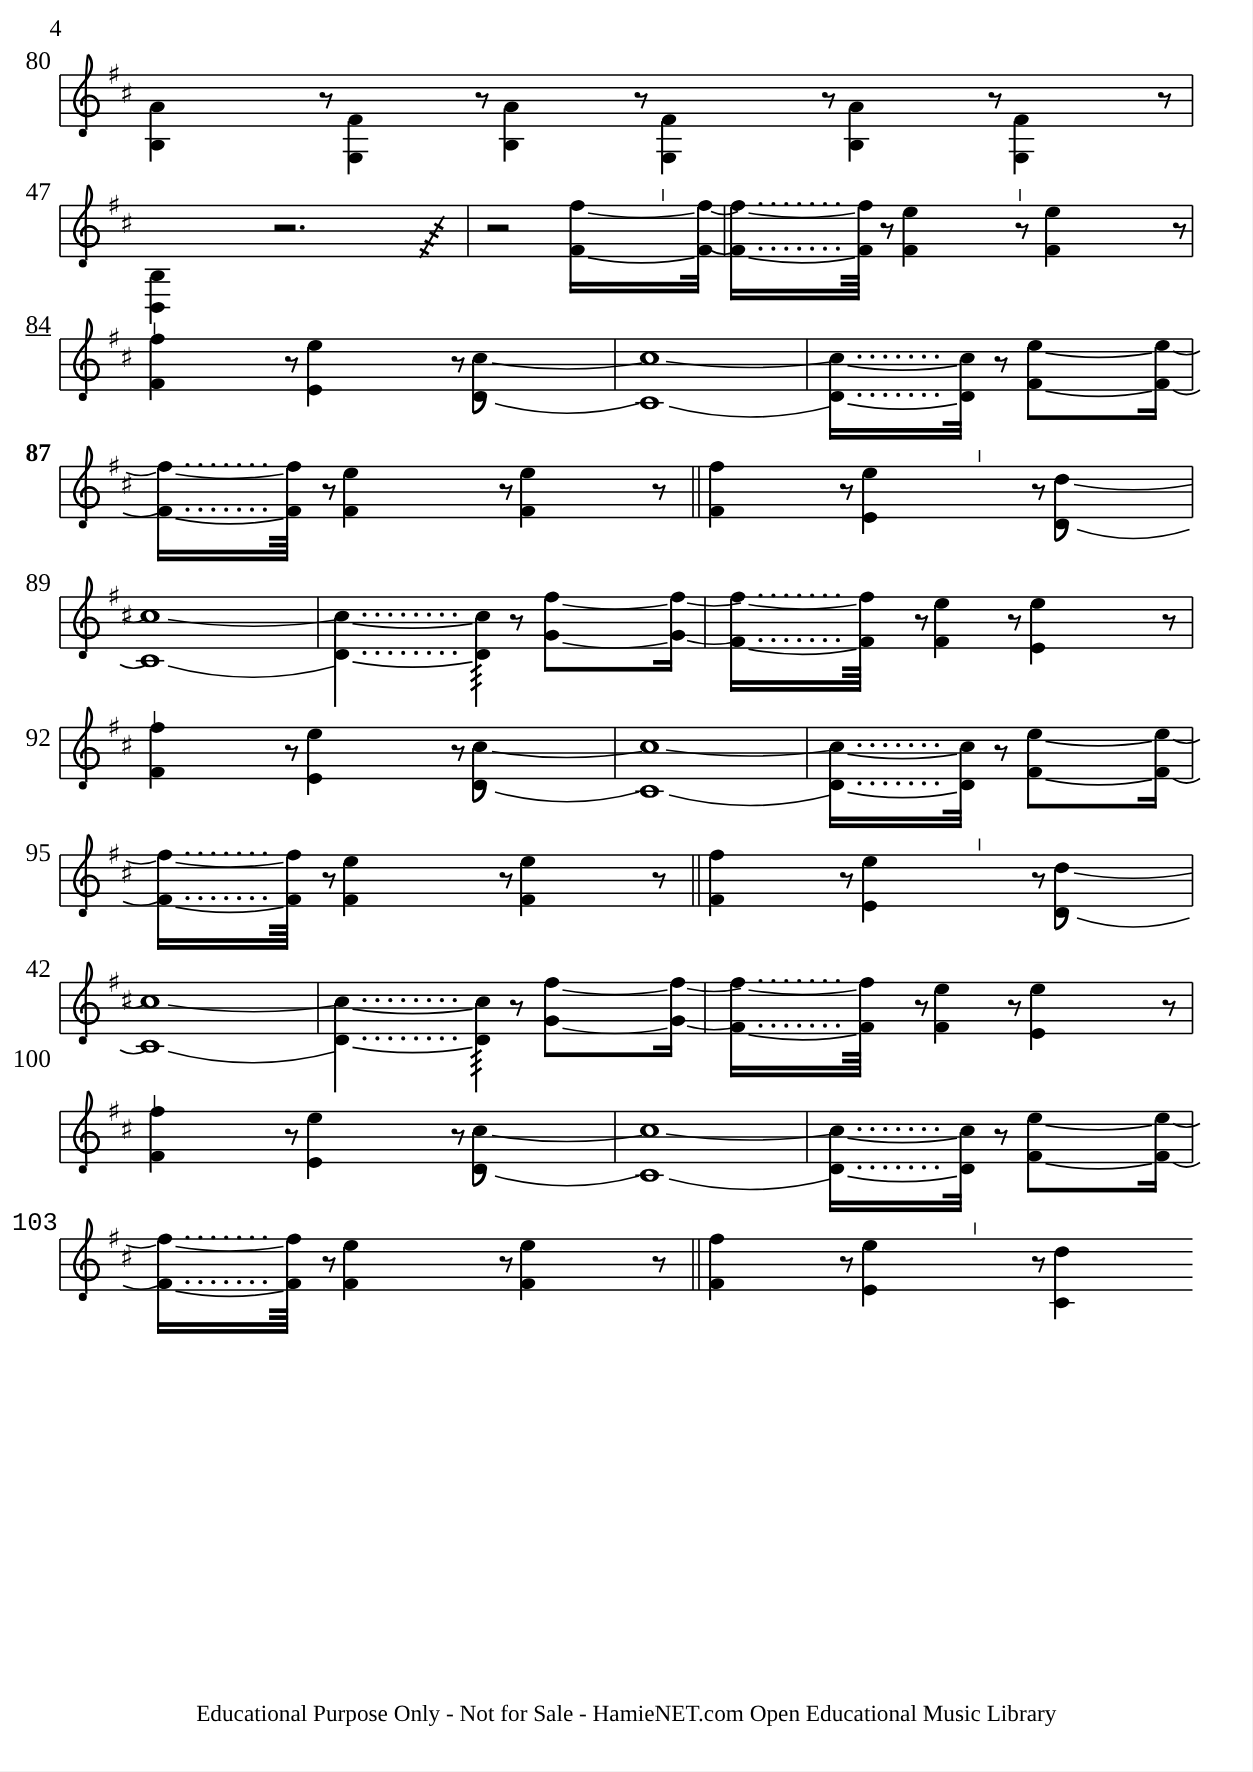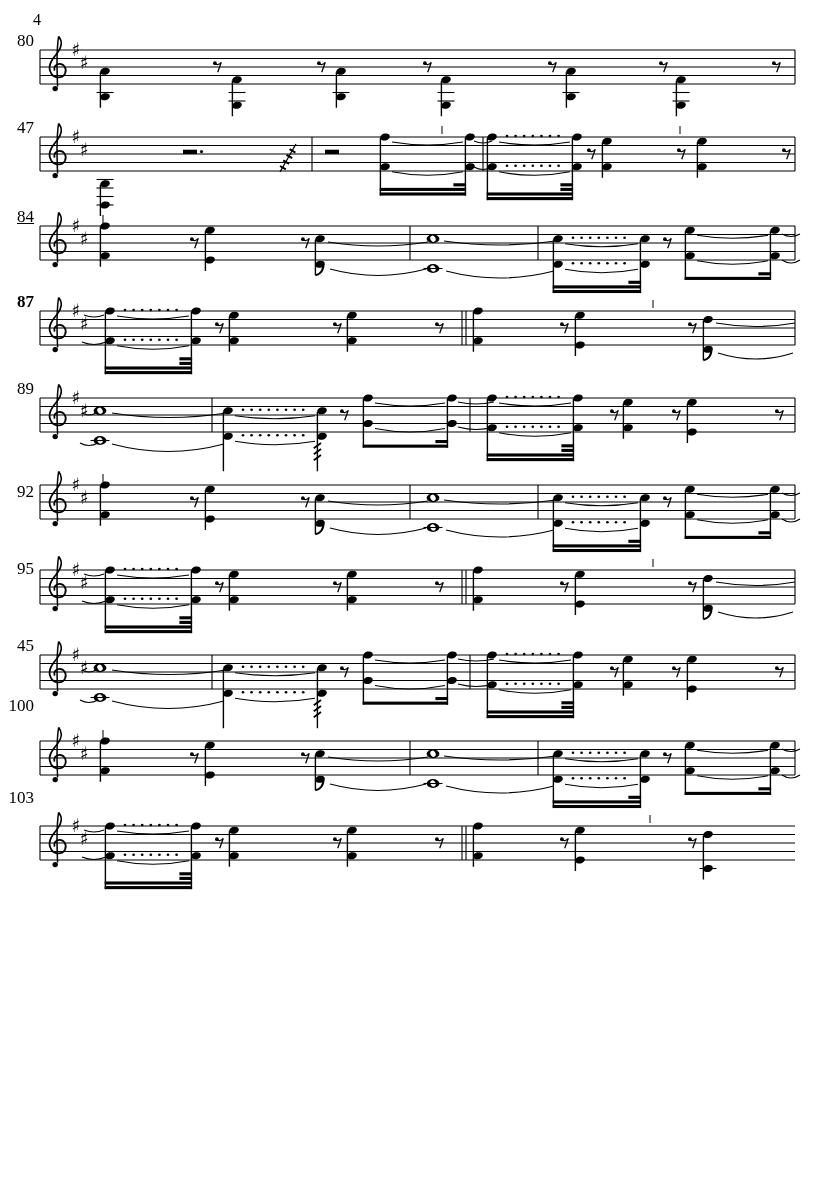--- a/index.html
+++ b/index.html
@@ -818,17 +818,18 @@
           <line x1="703.4" y1="835.5" x2="703.4" y2="879.5" stroke="#000" stroke-width="1.4"></line>
         </g>
       </svg>
       <div class="mnum" style="top: 31px;">80</div>
       <div class="mnum" style="top: 118px;">47</div>
       <div class="mnum" style="top: 207px; text-decoration: underline;">84</div>
       <div class="mnum" style="top: 292px; font-weight: bold;">87</div>
       <div class="mnum" style="top: 379px;">89</div>
       <div class="mnum" style="top: 466px; margin-top: 16px;">92</div>
       <div class="mnum" style="top: 559px;">95</div>
-      <div class="mnum" style="top: 636px;">45</div>
+      <div class="mnum" style="top: 636px;">42</div>
       <div class="mnum" style="top: 696px;">100</div>
-      <div class="mnum" style="top: 788px;">103</div>
+      <div class="mnum" style="top: 807px; font-family: Liberation Mono, monospace;">103</div>
     </div>
+  <div class="footer">Educational Purpose Only - Not for Sale - HamieNET.com Open Educational Music Library</div>
 </div>
 
 </body></html>

